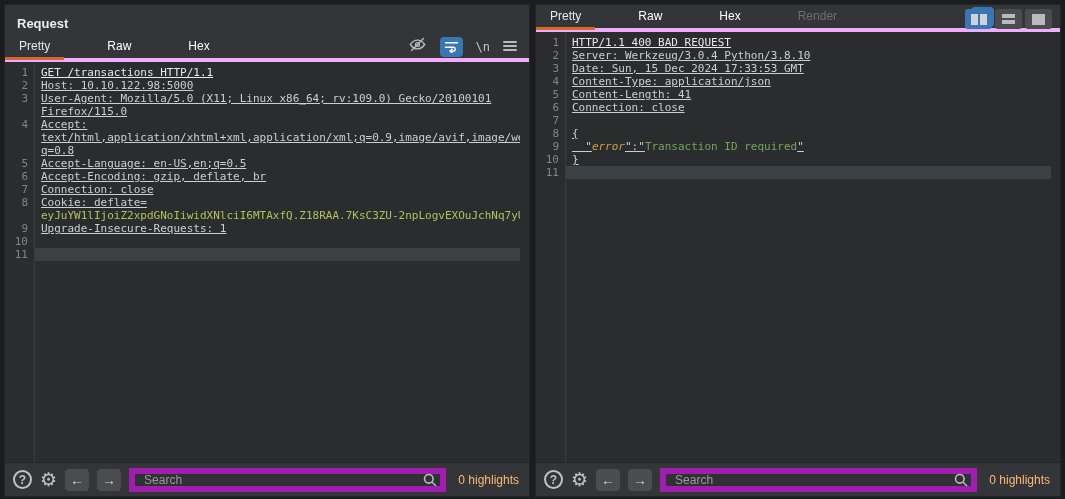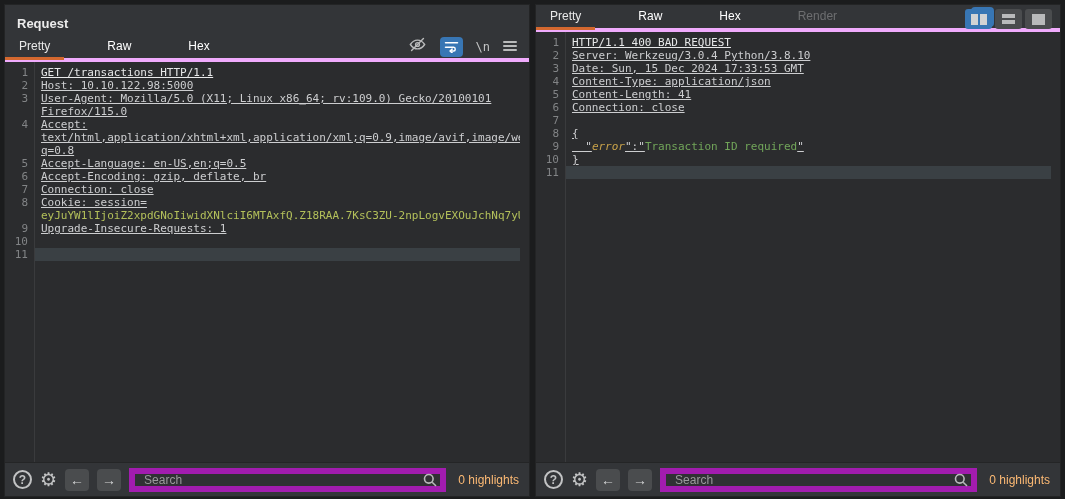--- a/index.html
+++ b/index.html
@@ -124,21 +124,21 @@
         <div class="ed-row">
           <span class="ed-num">6</span>
           <span class="ed-content"><span class="seg-plain">Accept-Encoding: gzip, deflate, br</span></span>
         </div>
         <div class="ed-row">
           <span class="ed-num">7</span>
           <span class="ed-content"><span class="seg-plain">Connection: close</span></span>
         </div>
         <div class="ed-row">
           <span class="ed-num">8</span>
-          <span class="ed-content"><span class="seg-plain">Cookie: session=</span></span>
+          <span class="ed-content"><span class="seg-plain">Cookie: deflate=</span></span>
         </div>
         <div class="ed-row">
           <span class="ed-num"></span>
           <span class="ed-content"><span class="seg-token">eyJuYW1lIjoiZ2xpdGNoIiwidXNlciI6MTAxfQ.Z18RAA.7KsC3ZU-2npLogvEXOuJchNq7yU</span></span>
         </div>
         <div class="ed-row">
           <span class="ed-num">9</span>
           <span class="ed-content"><span class="seg-plain">Upgrade-Insecure-Requests: 1</span></span>
         </div>
         <div class="ed-row">

